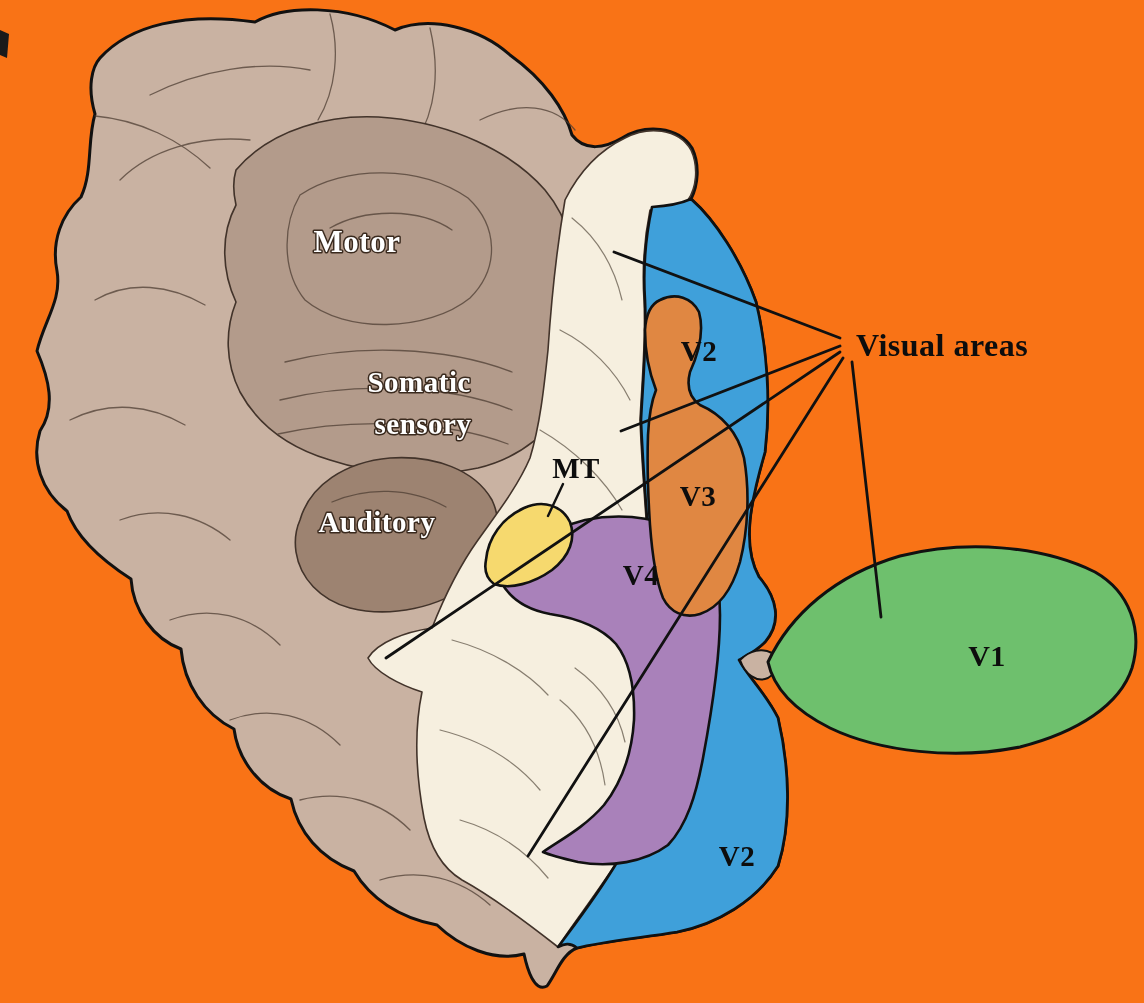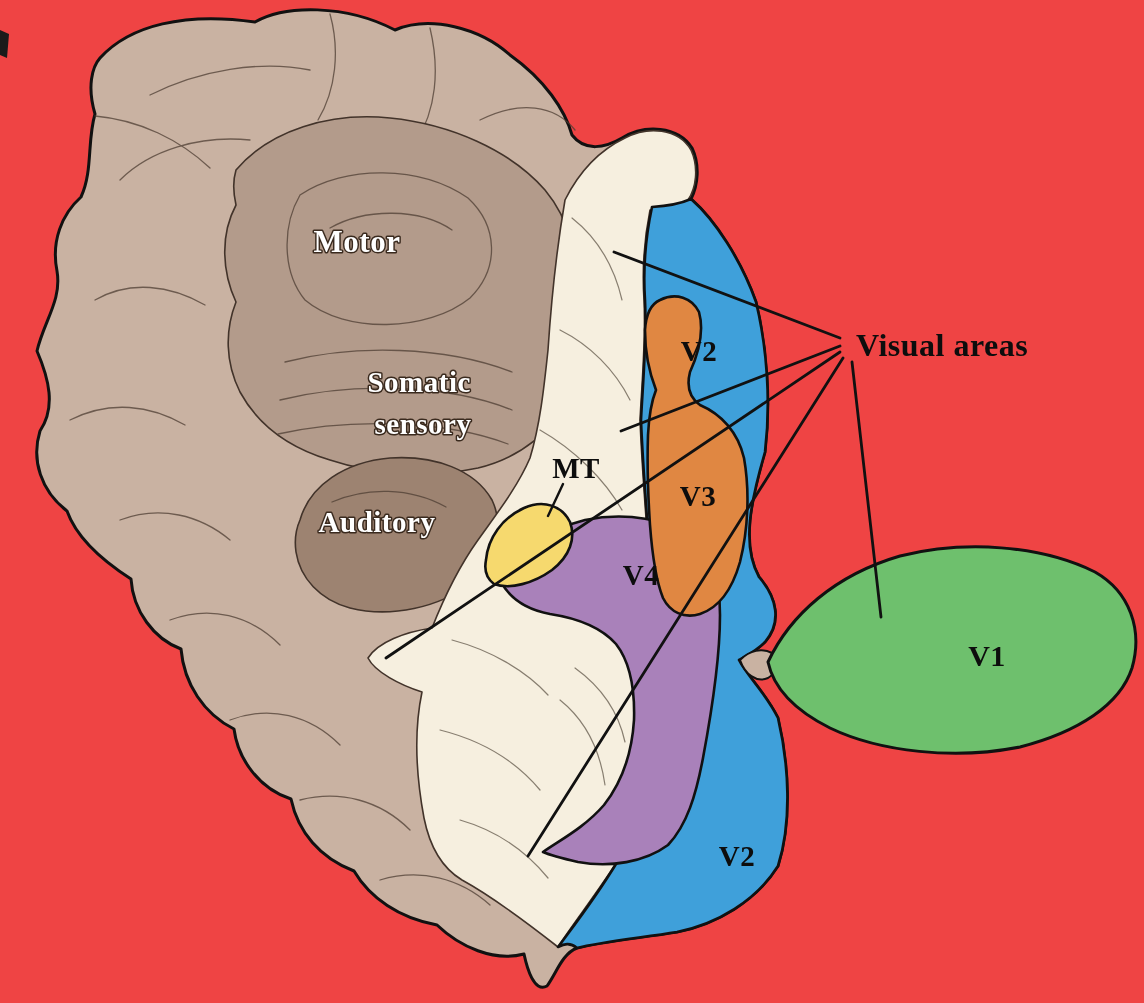--- a/index.html
+++ b/index.html
@@ -1,16 +1,16 @@
 <!DOCTYPE html>
 <html><head>
 <meta charset="utf-8">
 <style>
   html,body{margin:0;padding:0;background:#ffffff;}
-  .stage{width:1144px;height:1003px;position:relative;background:#ef4444;overflow:hidden;}
+  .stage{width:1144px;height:1003px;position:relative;background:#f97316;overflow:hidden;}
   svg{display:block;}
   text{font-family:"Liberation Serif","DejaVu Serif",serif;font-weight:bold;}
   .label-light{stroke:#3a2a1e;stroke-width:3px;paint-order:stroke;stroke-linejoin:round;letter-spacing:.5px;}
   .label-dark{letter-spacing:.5px;}
   .region{stroke:#111111;stroke-width:2.6;stroke-linejoin:round;}
   .thin-outline{stroke:#42332a;stroke-width:1.6;stroke-linejoin:round;}
   .gyri{fill:none;stroke:#4d3e33;stroke-width:1.3;opacity:.75;stroke-linecap:round;}
   .gyri-cream{fill:none;stroke:#6b6154;stroke-width:1.2;opacity:.8;stroke-linecap:round;}
   .leader{stroke:#111111;stroke-width:2.8;stroke-linecap:round;}
 </style>

